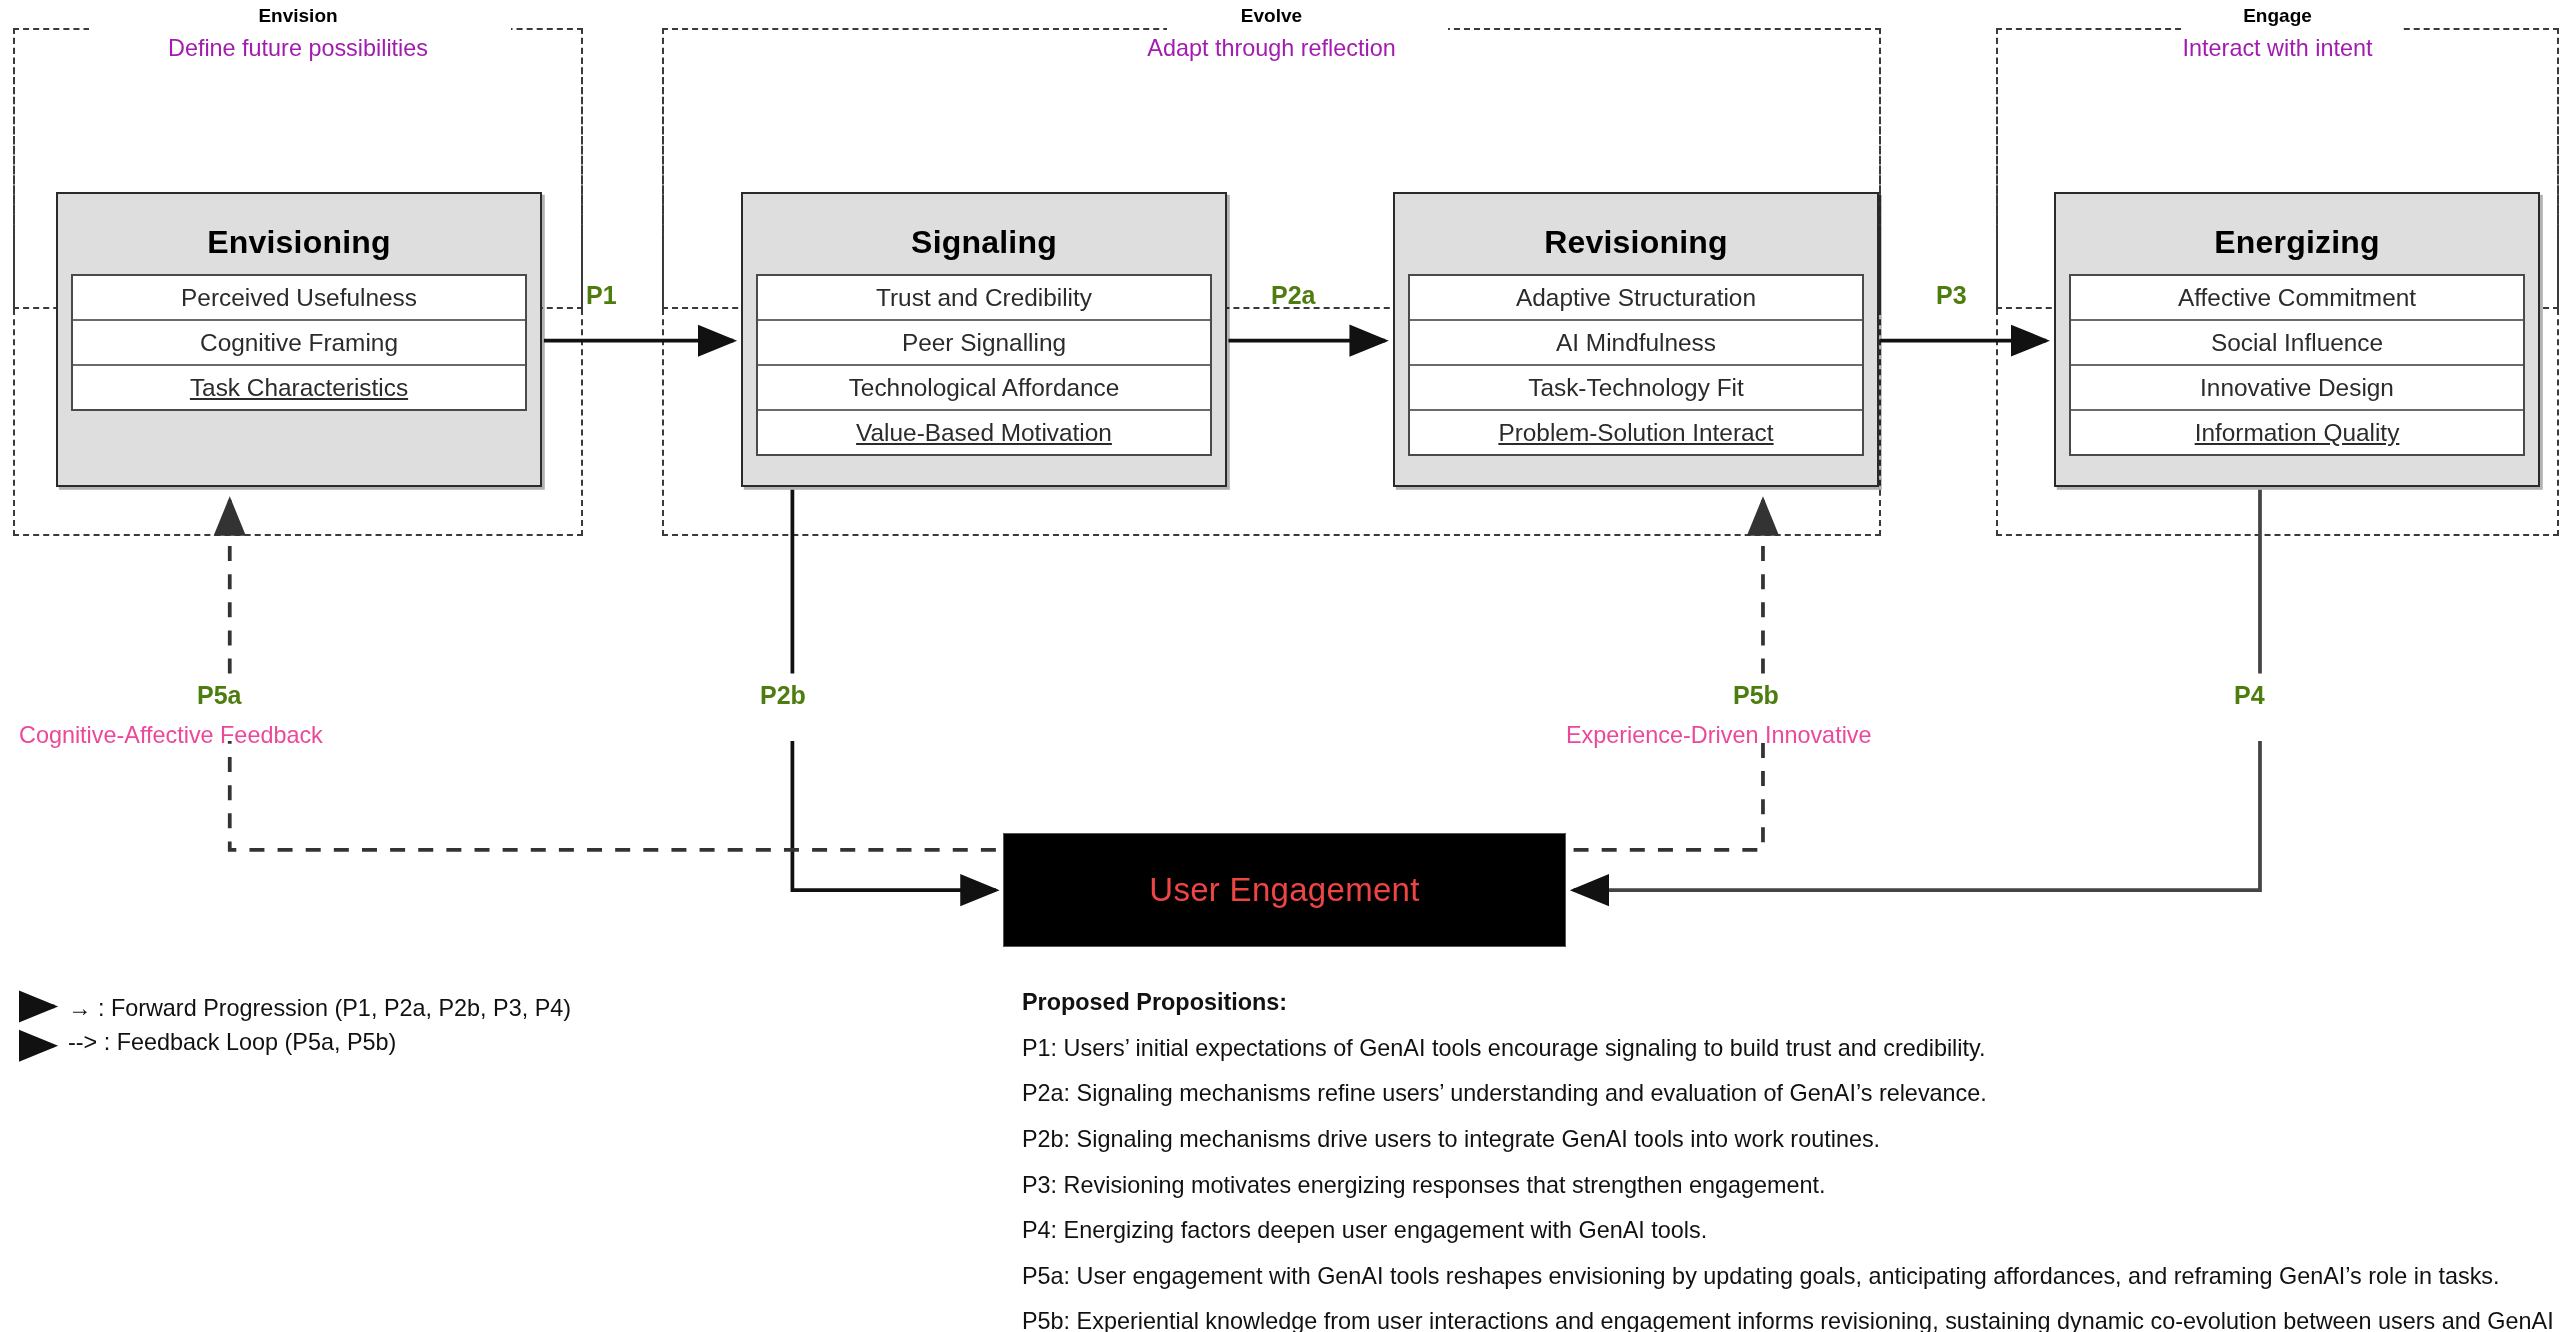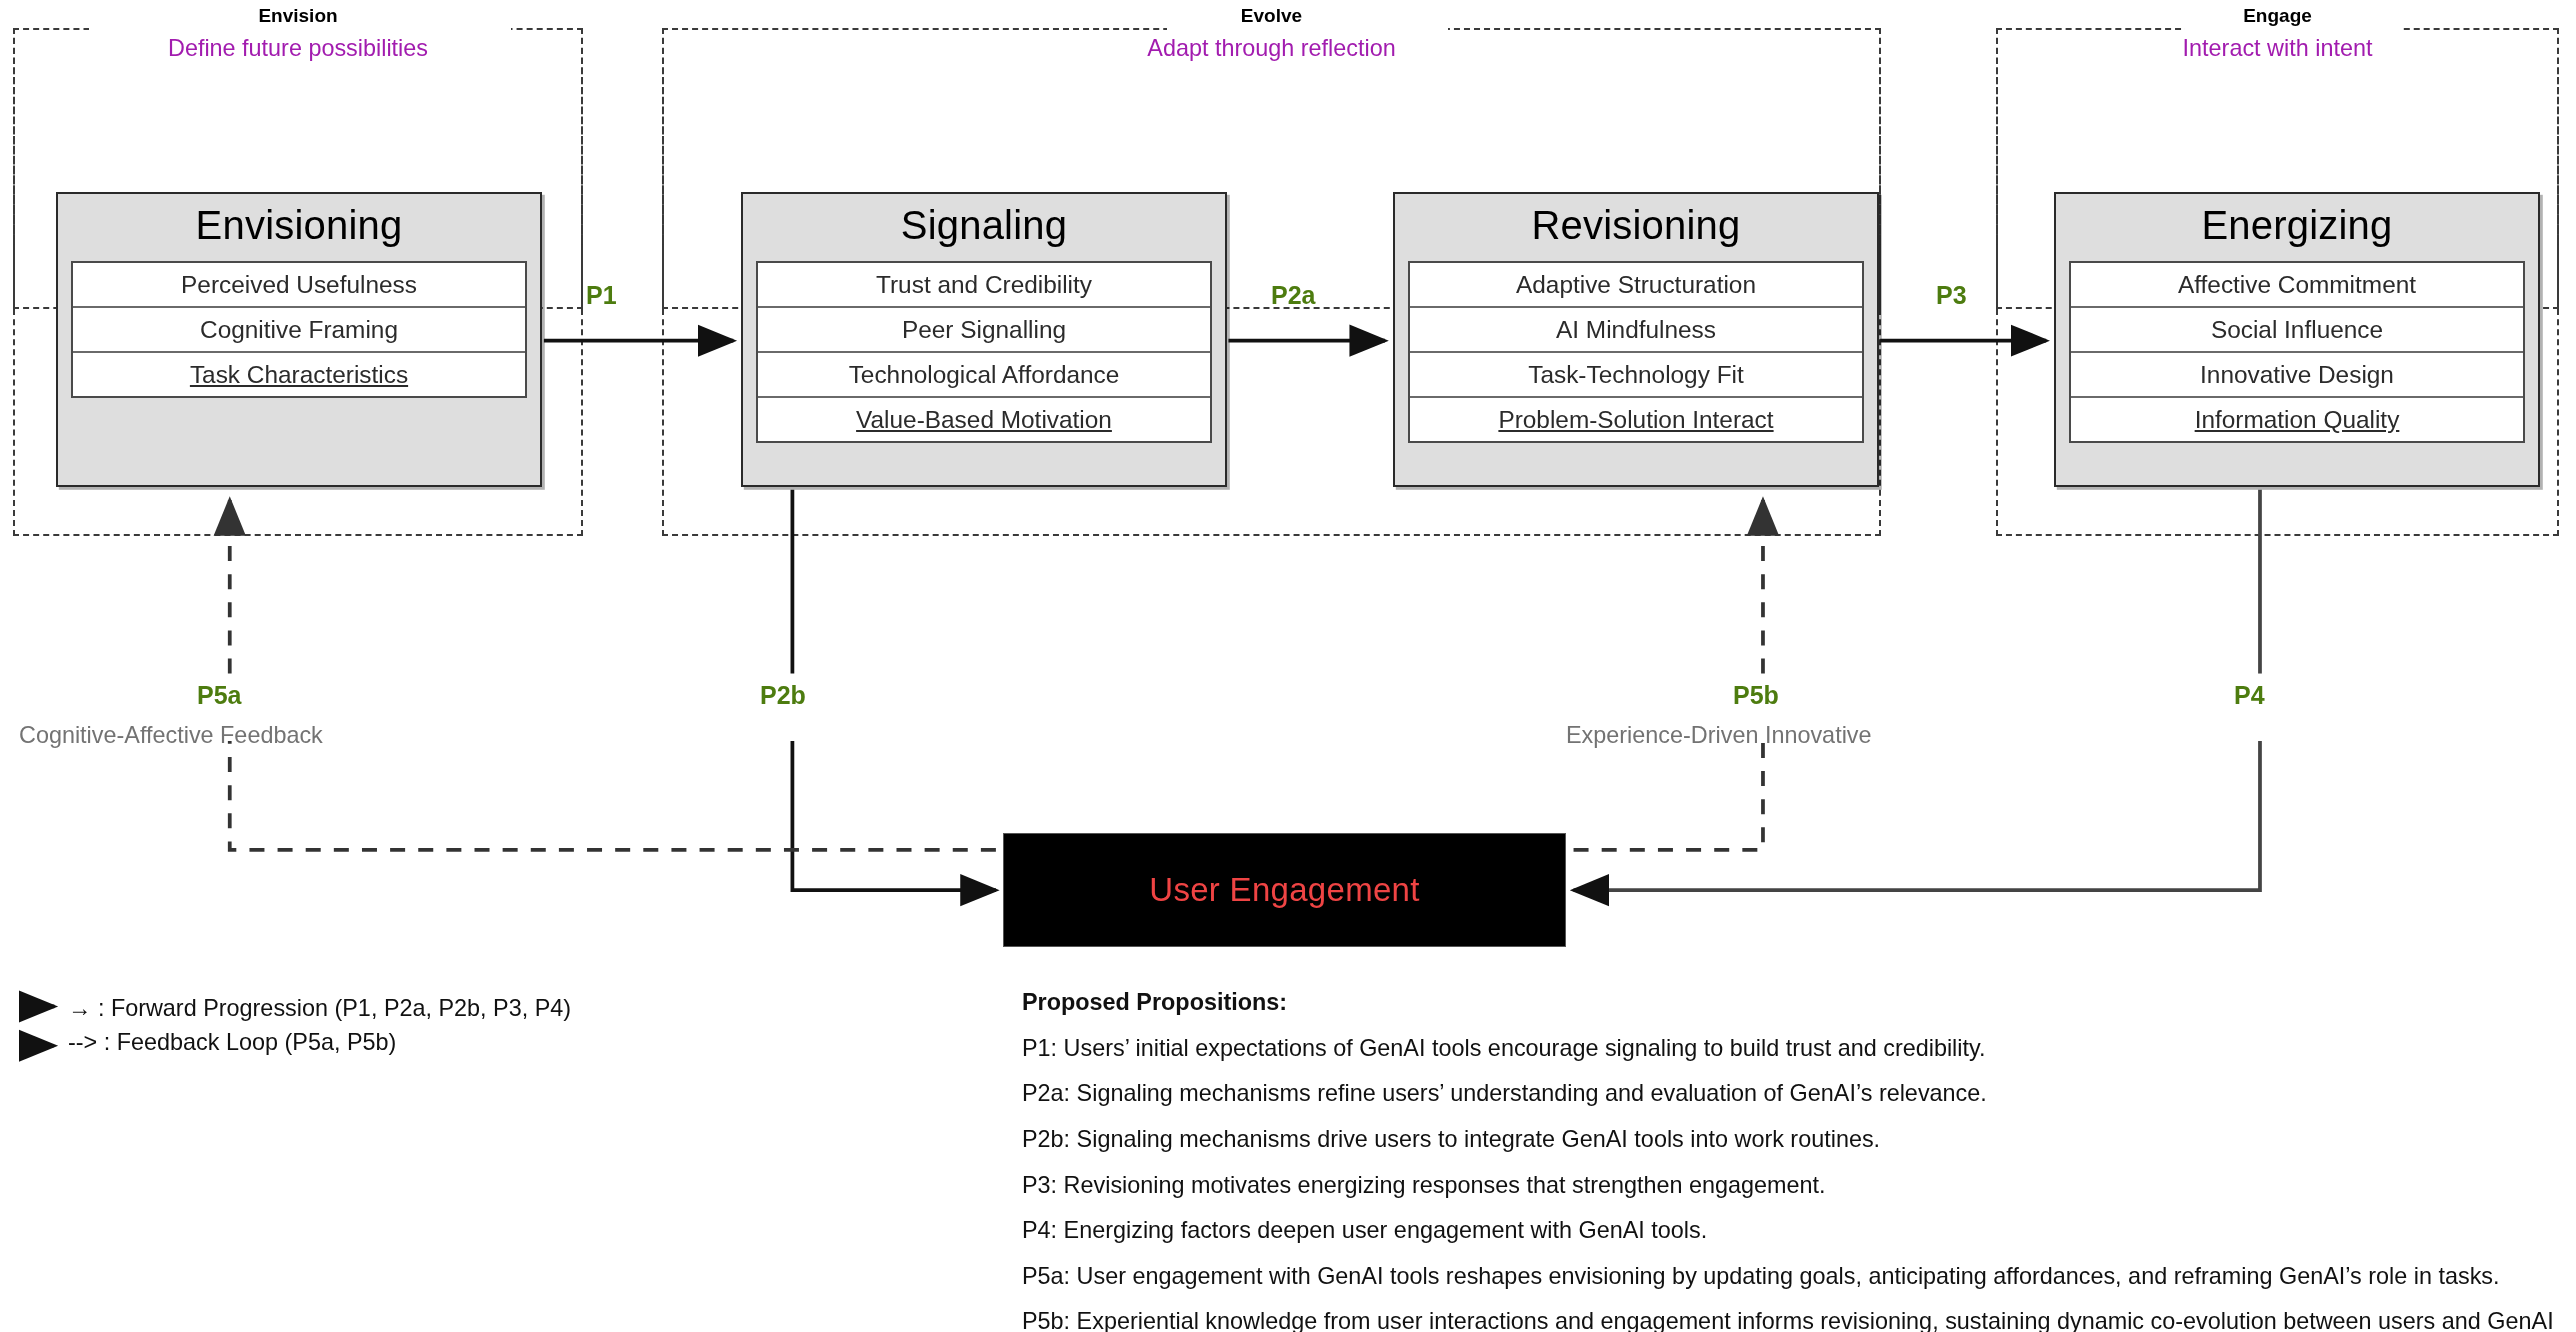--- a/index.html
+++ b/index.html
@@ -8,34 +8,34 @@
   svg.layer{position:absolute;left:0;top:0;width:2576px;height:1333px;pointer-events:none;}
 
   
   .phase{position:absolute;border:2.8px dashed #3a3a3a;box-sizing:border-box;}
   .phase-title{position:absolute;text-align:center;font-weight:bold;font-size:19px;line-height:1.05;color:#000;}
   .phase-sub{position:absolute;text-align:center;font-size:23.4px;line-height:1.05;color:#a21caf;}
 
   
   .construct{position:absolute;background:#dedede;border:2.8px solid #2a2a2a;box-sizing:border-box;
              box-shadow:2.8px 2.8px 0 rgba(0,0,0,.30);}
-  .construct-title{text-align:center;font-weight:normal;font-size:40px;color:#000;padding-top:9px;padding-bottom:13px;letter-spacing:0.2px;}
+  .construct-title{text-align:center;font-weight:bold;font-size:32px;color:#000;padding-top:30px;padding-bottom:13px;letter-spacing:0.2px;}
   .items{margin:0 13px;border:2.8px solid #4a4a4a;box-sizing:border-box;background:#ffffff;}
   .item{background:#ffffff;text-align:center;font-size:24.4px;color:#2b2b2b;
         border-bottom:2.8px solid #6a6a6a;line-height:43px;height:43px;overflow:hidden;white-space:nowrap;}
   .item:last-child{border-bottom:none;text-decoration:underline;}
 
   
   .engagement{position:absolute;background:#000000;border:1.9px solid #555;box-sizing:border-box;
               display:flex;align-items:center;justify-content:center;}
   .engagement span{color:#ef4444;font-weight:normal;font-size:33px;letter-spacing:0.3px;}
 
   
   .edge-label{position:absolute;font-weight:bold;font-size:25px;color:#4d7c0f;white-space:nowrap;}
-  .edge-sub{position:absolute;font-size:23.4px;color:#737373;white-space:nowrap;}
+  .edge-sub{position:absolute;font-size:23.4px;color:#ec4899;white-space:nowrap;}
 
   
   .legend{position:absolute;font-size:23.4px;color:#111;line-height:1.45;white-space:nowrap;}
   .legend div{white-space:nowrap;}
 
   
   .props{position:absolute;font-size:23.4px;color:#111;line-height:1.95;}
   .props .head{font-weight:bold;}
   .props p{margin:0;}
 </style>

